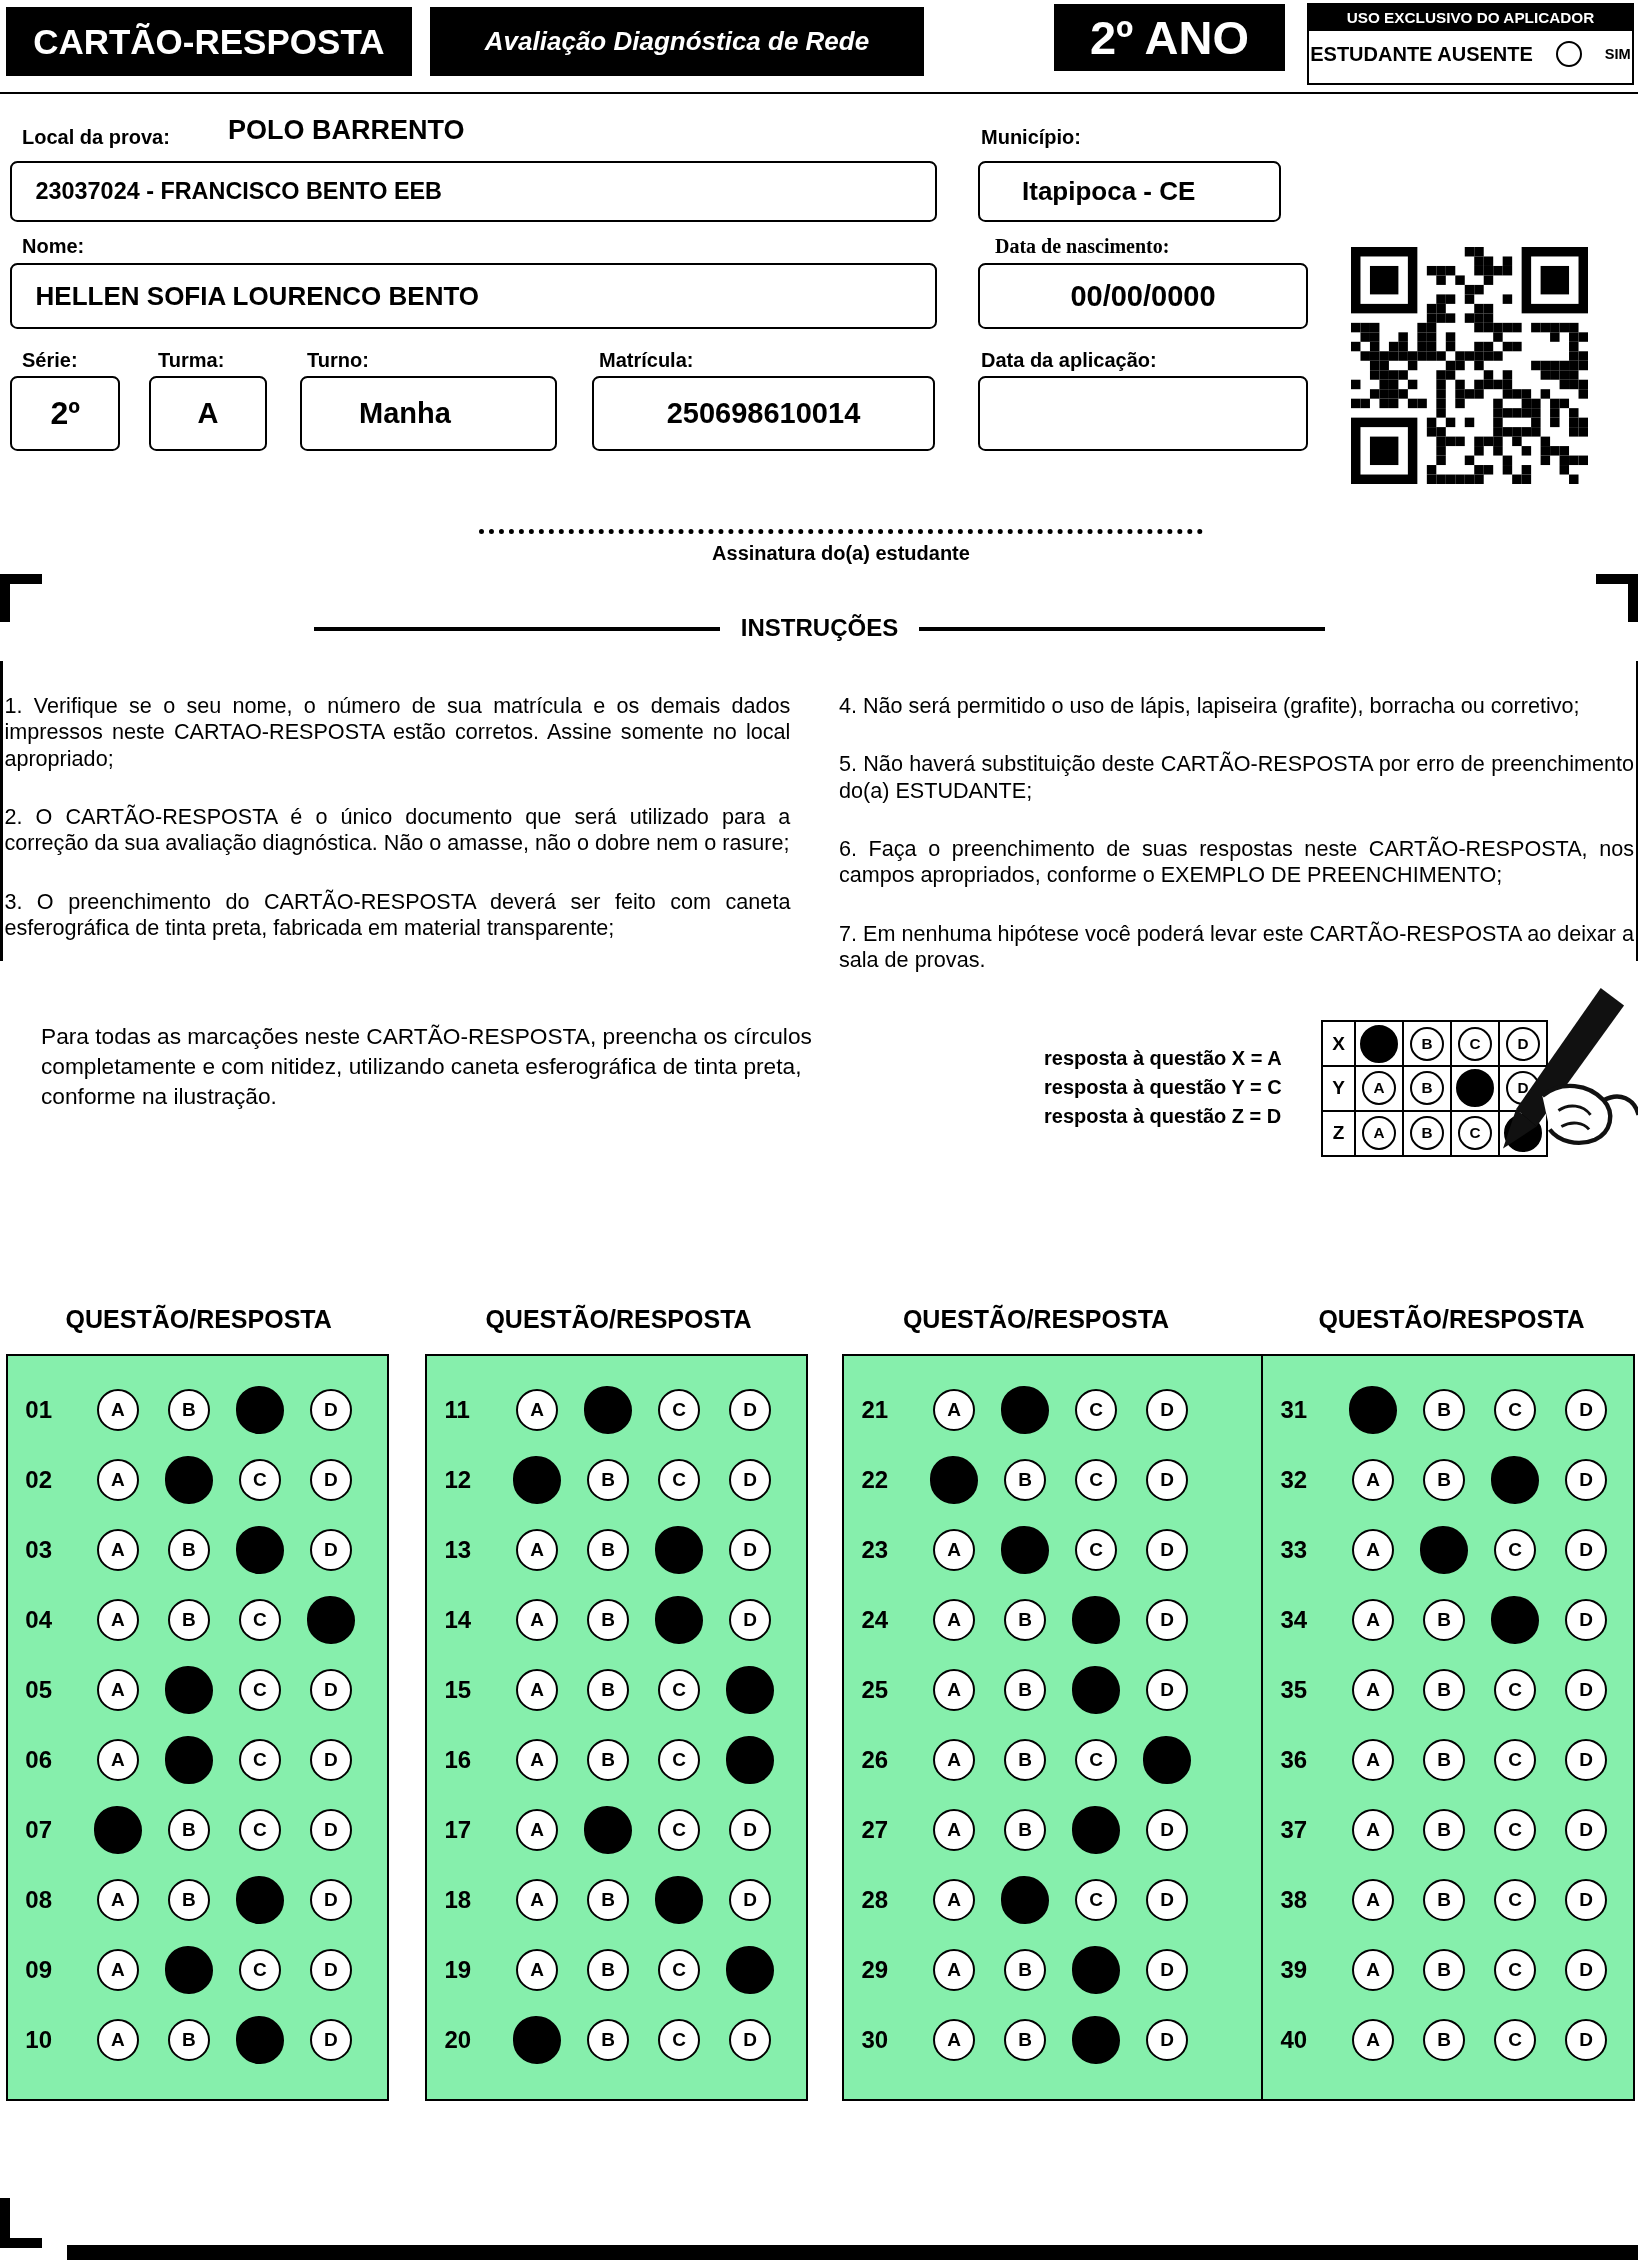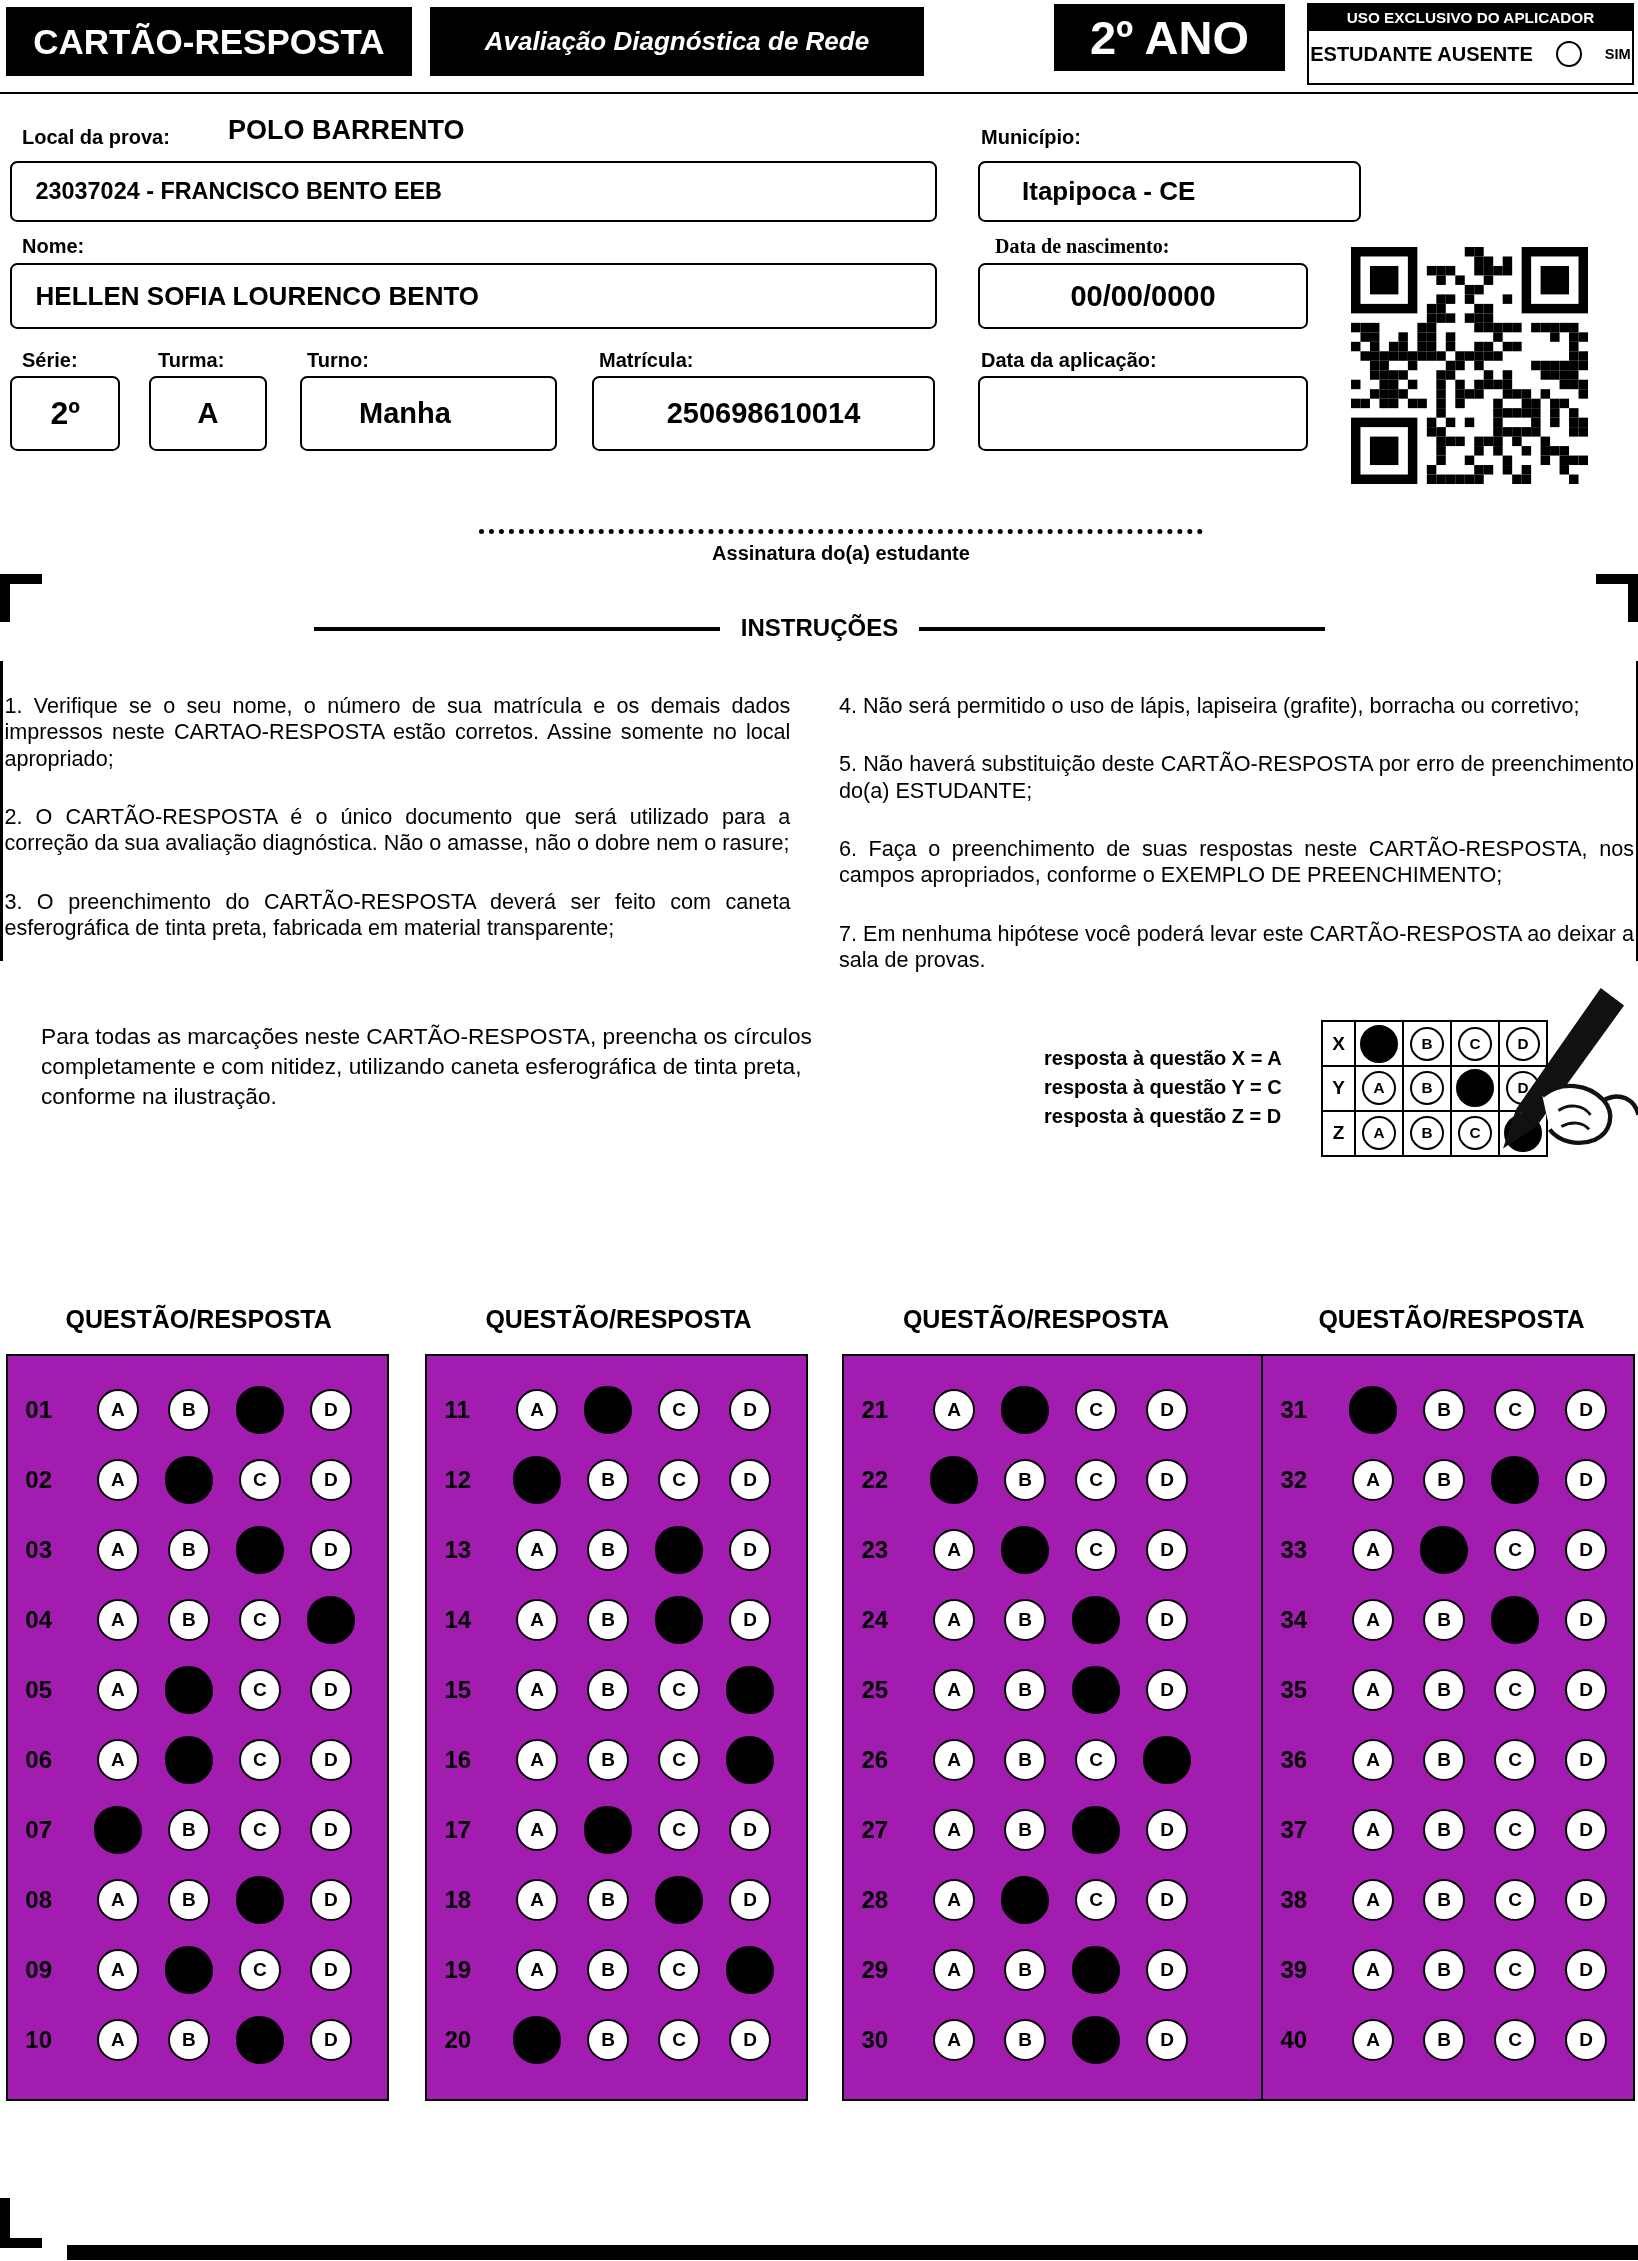--- a/index.html
+++ b/index.html
@@ -25,21 +25,21 @@
   .slot { width:71px; display:flex; justify-content:center; align-items:center; }
   .bub {
     width:42px; height:42px; border:2.2px solid #000; border-radius:50%;
     display:flex; align-items:center; justify-content:center;
     font-weight:bold; font-size:19px; background:#fff;
   }
   .bub.filled {
     width:48px; height:48px; background:#000; border-color:#000; color:transparent;
     border-radius:48% 52% 50% 50%;
   }
-  .answer-box { border:2.2px solid #000; background:#a21caf; padding:19px 0 0 17.5px; }
+  .answer-box { border:2.2px solid #000; background:#86efac; padding:19px 0 0 17.5px; }
   .col-header { font-weight:bold; font-size:25px; text-align:center; }
   .ex-row { display:flex; }
   .ex-label {
     width:35px; height:47px; border:2.2px solid #000; margin-top:-2.2px;
     display:flex; align-items:center; justify-content:center; font-weight:bold; font-size:19px;
   }
   .ex-cell {
     width:48px; height:47px; border:2.2px solid #000; border-left:none; margin-top:-2.2px;
     display:flex; align-items:center; justify-content:center;
   }
@@ -71,21 +71,21 @@
   </div>
 
   <div class="abs sep" style="left:0; top:92px; width:1639px; height:2.2px;"></div>
 
   <div class="abs lbl" style="left:22px; top:126px;">Local da prova:</div>
   <div class="abs" style="left:228px; top:115px; font-weight:bold; font-size:27px;">POLO BARRENTO</div>
 
   <div class="abs fieldbox" style="left:10.2px; top:161px; width:927px; height:61px; padding-left:23.4px; font-size:23.4px;">23037024 - FRANCISCO BENTO EEB</div>
 
   <div class="abs lbl" style="left:981px; top:126px;">Município:</div>
-  <div class="abs fieldbox" style="left:978px; top:161px; width:383px; height:61px; padding-left:42px; font-size:26px;">Itapipoca - CE</div>
+  <div class="abs fieldbox" style="left:978px; top:161px; width:303px; height:61px; padding-left:42px; font-size:26px;">Itapipoca - CE</div>
 
   <div class="abs lbl" style="left:22px; top:235px;">Nome:</div>
   <div class="abs fieldbox" style="left:10.2px; top:263px; width:927px; height:66px; padding-left:23.4px; font-size:26px;">HELLEN SOFIA LOURENCO BENTO</div>
 
   <div class="abs lbl" style="left:995px; top:235px;font-family:Liberation Serif, serif;">Data de nascimento:</div>
   <div class="abs fieldbox" style="left:978px; top:263px; width:330px; height:66px; justify-content:center; font-size:29px;">00/00/0000</div>
 
   <div class="abs" style="left:1351px; top:247px; width:237px; height:237px;"><svg width="237" height="237" viewBox="0 0 325 325">
         <rect width="325" height="325" fill="#fff"></rect>
         <g fill="#000">

